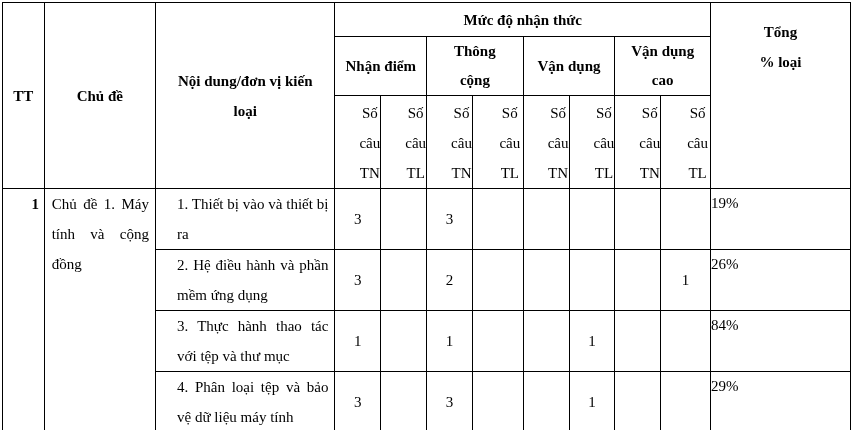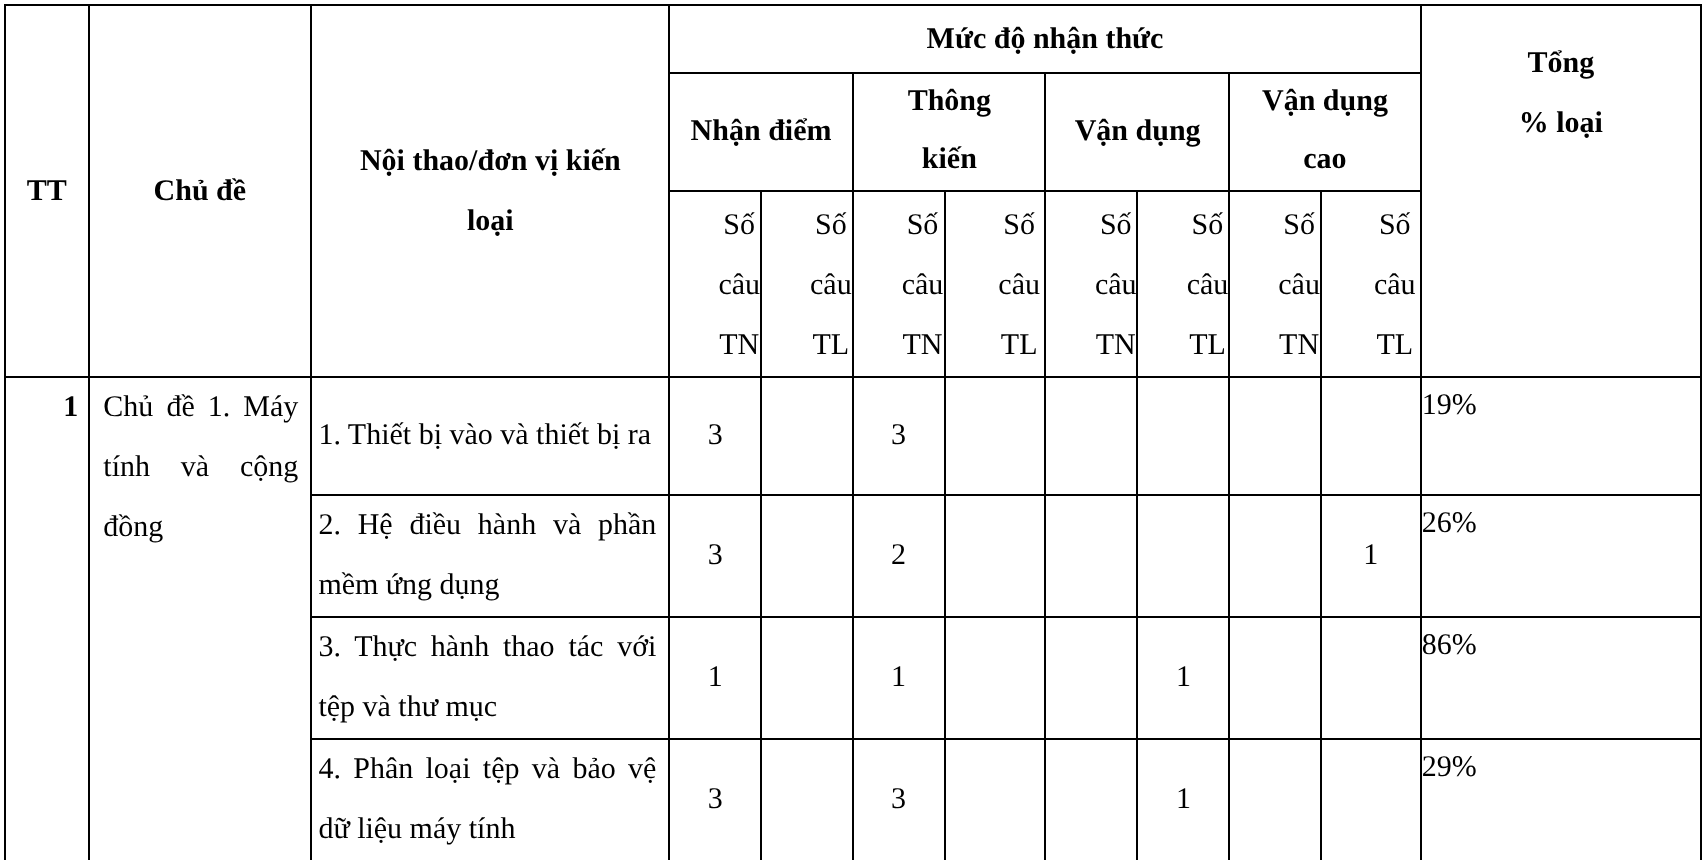--- a/index.html
+++ b/index.html
@@ -8,21 +8,21 @@
   table { position:absolute; left:2px; top:2px; border-collapse:collapse; table-layout:fixed; }
   td { border:1.3px solid #000; padding:0; font-size:15px; line-height:30px; vertical-align:middle; }
   .b { font-weight:bold; }
   .c { text-align:center; }
   .h0 { height:34px; }
   .h1 { height:59px; }
   .h2 { height:88px; }
   .dr { height:59px; }
   .top { vertical-align:top;padding-left:24px; }
   .sub { line-height:30px; padding-top:2px; }
-  .content { padding:0 6px 0 3px; text-align:justify; text-align-last:left; }
+  .content { padding:0 6px 0 21px; text-align:justify; text-align-last:left; }
   .topic { padding:0 6px 0 7px; text-align:justify; }
   .pct { vertical-align:top; text-align:left; line-height:26px; padding-top:1px; }
   .hdr-pct { vertical-align:top; line-height:30px; padding-top:14px; }
   .lvl { line-height:29px;margin-top:20px; }
 </style>
 </head>
 <body>
 
 <table>
   <colgroup>
@@ -37,36 +37,36 @@
       <col style="width:44px">
       <col style="width:44px">
       <col style="width:50px">
     <col style="width:144px">
   </colgroup>
   <tbody>
       <tr class="h0">
     <td rowspan="3" class="b c">TT</td>
     <td rowspan="3" class="b c">Chủ đề</td>
     <td rowspan="3" class="b c">
-      <div>Nội thao/đơn vị kiến</div>
+      <div>Nội dung/đơn vị kiến</div>
       <div>loại</div>
     </td>
     <td colspan="8" class="b c">Mức độ nhận thức</td>
     <td rowspan="3" class="b c hdr-pct">
       <div>Tổng</div>
       <div>% loại</div>
     </td>
   </tr>
   <tr class="h1">
     <td colspan="2" class="b c lvl">
       <div>Nhận điểm</div>
     </td>
     <td colspan="2" class="b c lvl">
       <div>Thông</div>
-      <div>kiến</div>
+      <div>cộng</div>
     </td>
     <td colspan="2" class="b c lvl">
       <div>Vận dụng</div>
     </td>
     <td colspan="2" class="b c lvl">
       <div>Vận dụng</div>
       <div>cao</div>
     </td>
   </tr>
   <tr class="h2">
@@ -141,21 +141,21 @@
   <tr class="dr">
     <td class="content">3. Thực hành thao tác với tệp và thư mục</td>
     <td class="c">1</td>
     <td class="c"></td>
     <td class="c">1</td>
     <td class="c"></td>
     <td class="c"></td>
     <td class="c">1</td>
     <td class="c"></td>
     <td class="c"></td>
-    <td class="pct">86%</td>
+    <td class="pct">84%</td>
   </tr>
   <tr class="dr">
     <td class="content">4. Phân loại tệp và bảo vệ dữ liệu máy tính</td>
     <td class="c">3</td>
     <td class="c"></td>
     <td class="c">3</td>
     <td class="c"></td>
     <td class="c"></td>
     <td class="c">1</td>
     <td class="c"></td>

